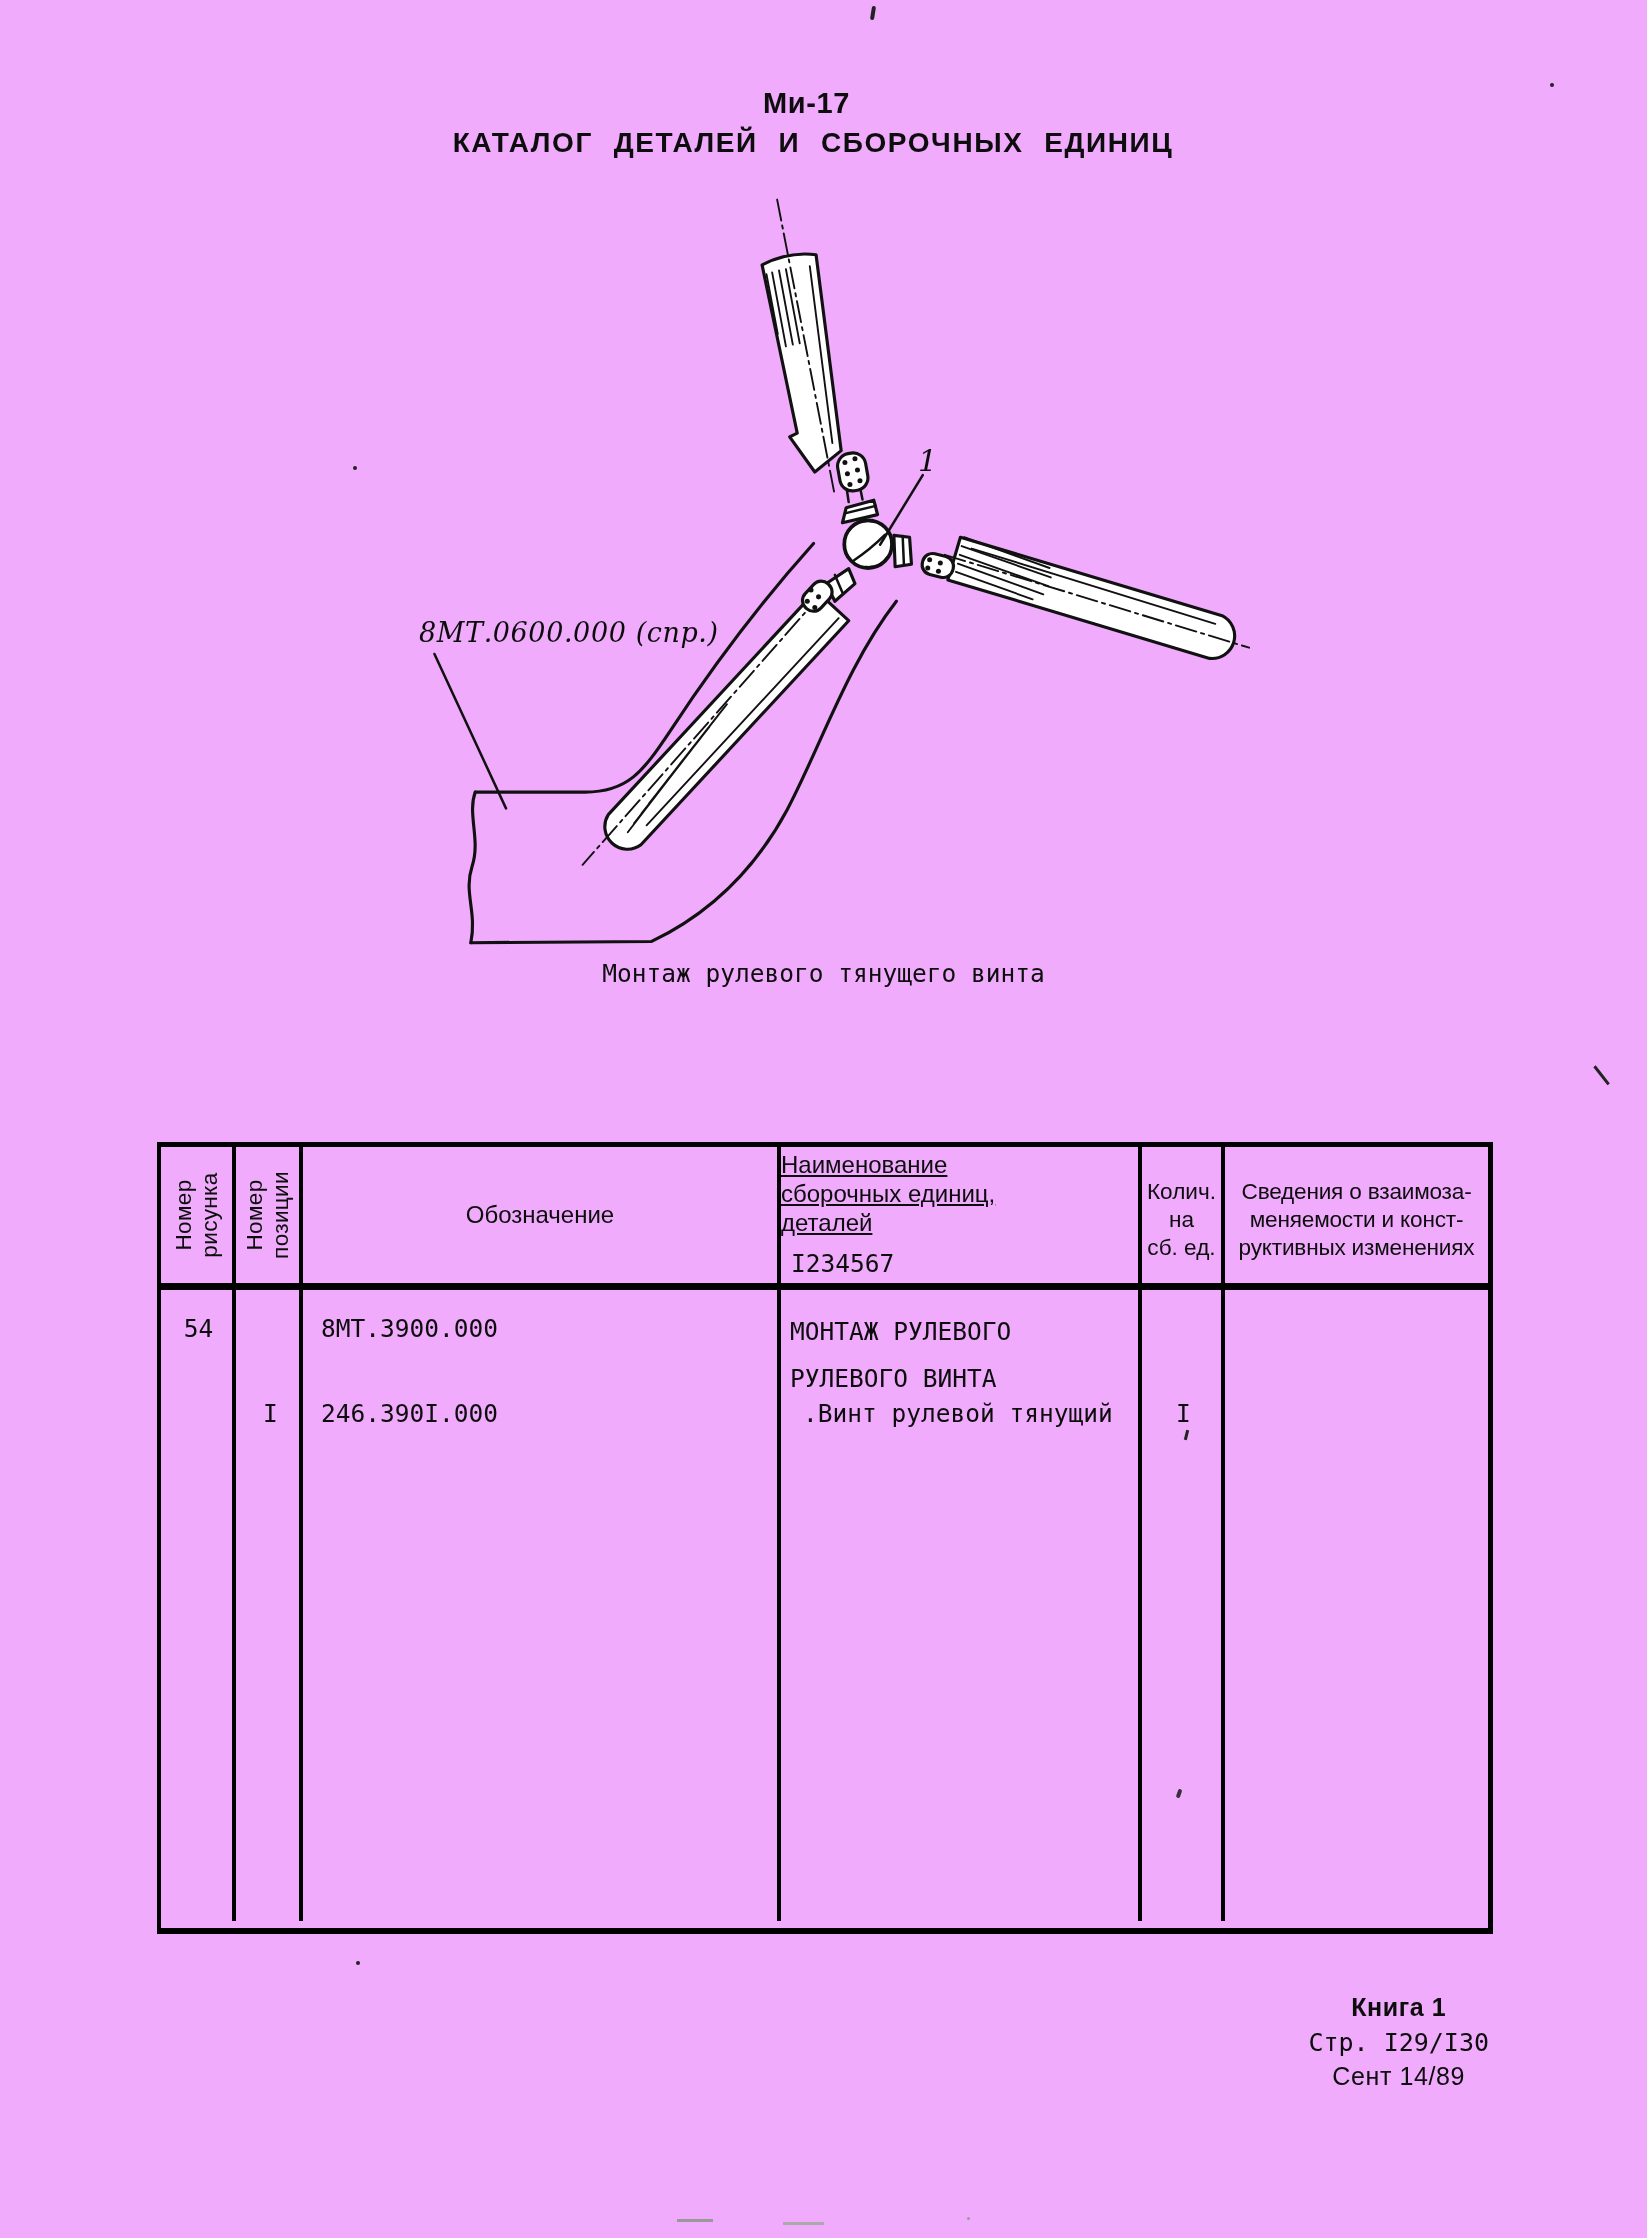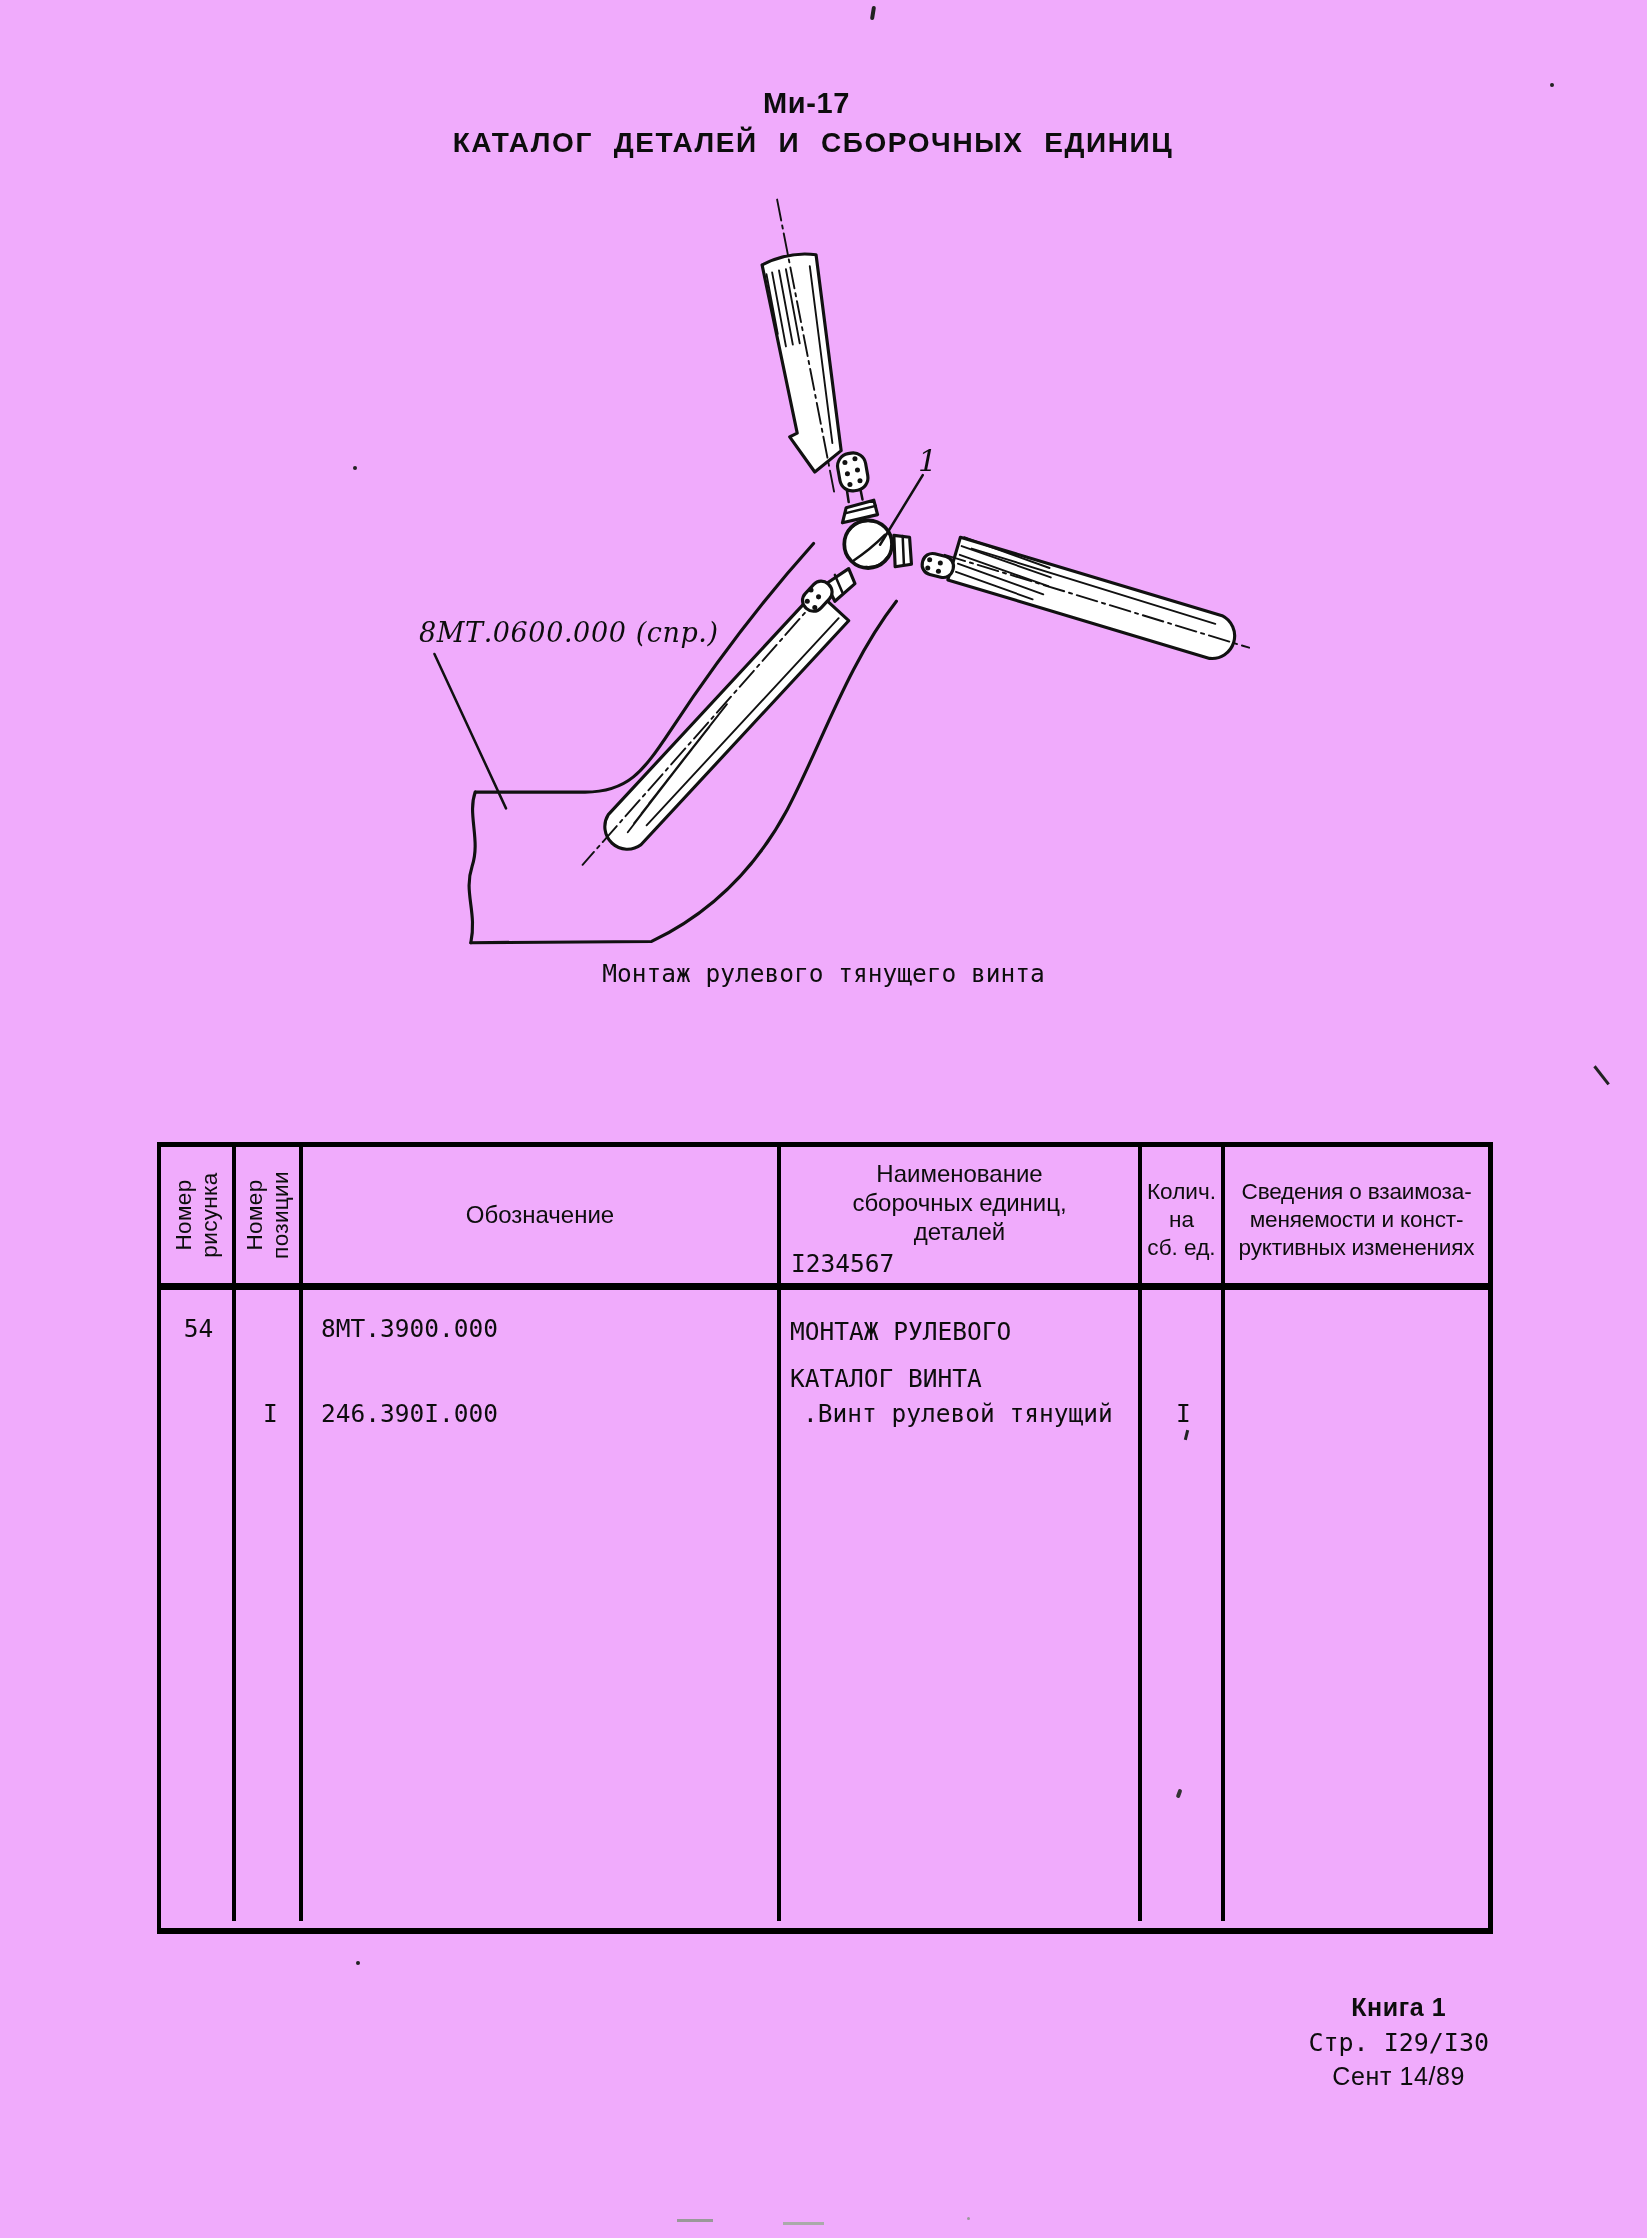--- a/index.html
+++ b/index.html
@@ -59,21 +59,21 @@
   }
   .hc, .bc { border-right:4.4px solid #000; position:relative; }
   .hc:last-child, .bc:last-child { border-right:none; }
   .vwrap { display:flex; align-items:center; justify-content:center; height:100%; }
   .vlabel {
     transform:rotate(-90deg); text-align:center;
     font-size:22.6px; line-height:26px; letter-spacing:0.3px; font-weight:500;
   }
   .hc-designation { display:flex; align-items:center; justify-content:center;
     font-size:24px; font-weight:500; }
-  .hc-name { text-align:center; padding-top:12px; font-size:24px; line-height:29px; font-weight:500; }
+  .hc-name { padding-top:3px; font-size:24px; line-height:29px; font-weight:500;text-decoration:underline; }
   .hc-name-sample { position:absolute; left:10px; bottom:5px; font-size:24.5px; }
   .hc-qty   { text-align:center; padding-top:31px; font-size:22.6px; line-height:28px; font-weight:500; }
   .hc-notes { text-align:center; padding-top:31px; font-size:22.6px; line-height:28px;
     letter-spacing:-0.2px; font-weight:500; }
 
   .cellval { position:absolute; font-size:24.5px; line-height:1.1; }
   .ct-fig   { left:0; top:169px; width:75px; text-align:center; }
   .ct-des1  { left:160px; top:169px; }
   .ct-nm1   { left:629px; top:172px; }
   .ct-nm2   { left:629px; top:219px; }
@@ -200,21 +200,21 @@
       <div class="bc"></div>
       <div class="bc"></div>
       <div class="bc"></div>
       <div class="bc"></div>
       <div class="bc"></div>
     </div>
 
     <div class="cellval mono ct-fig">54</div>
     <div class="cellval mono ct-des1">8МТ.3900.000</div>
     <div class="cellval mono ct-nm1">МОНТАЖ РУЛЕВОГО</div>
-    <div class="cellval mono ct-nm2">КАТАЛОГ ВИНТА</div>
+    <div class="cellval mono ct-nm2">РУЛЕВОГО ВИНТА</div>
     <div class="cellval mono ct-pos">I</div>
     <div class="cellval mono ct-des2">246.390I.000</div>
     <div class="cellval mono ct-nm3">.Винт рулевой тянущий</div>
     <div class="cellval mono ct-qty">I</div>
   </div>
 
   <div class="footer">
     <div class="footer-book">Книга 1</div>
     <div class="footer-page mono">Стр. I29/I30</div>
     <div class="footer-date">Сент 14/89</div>

